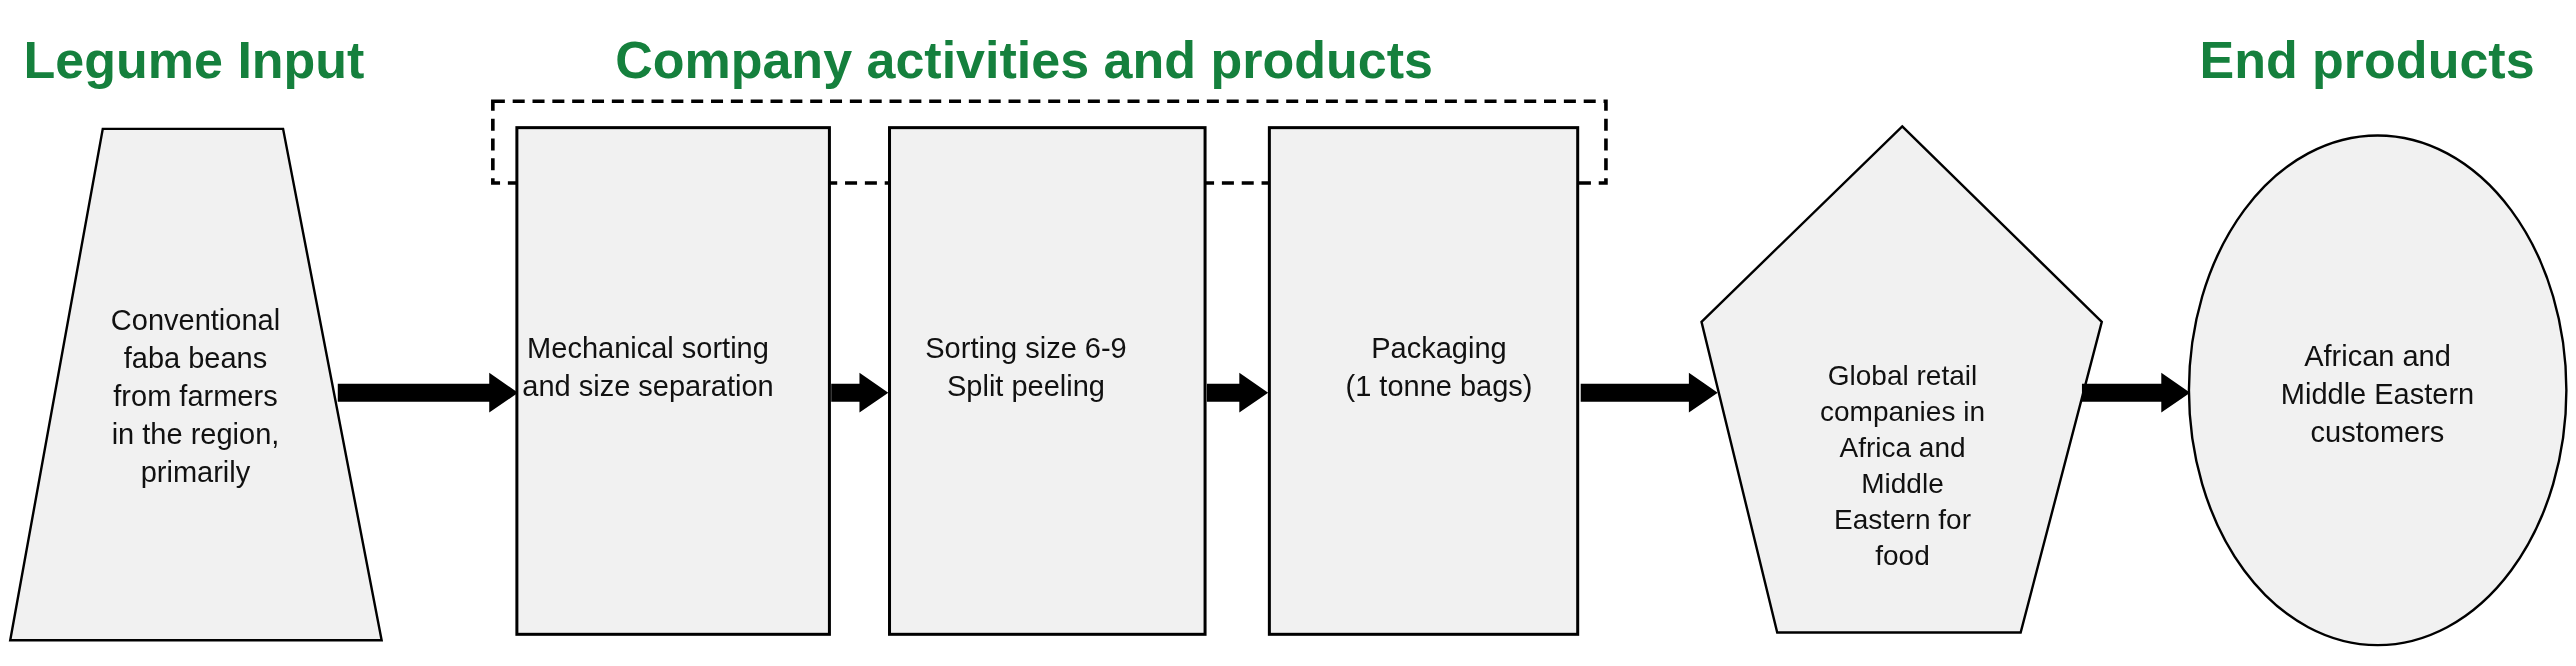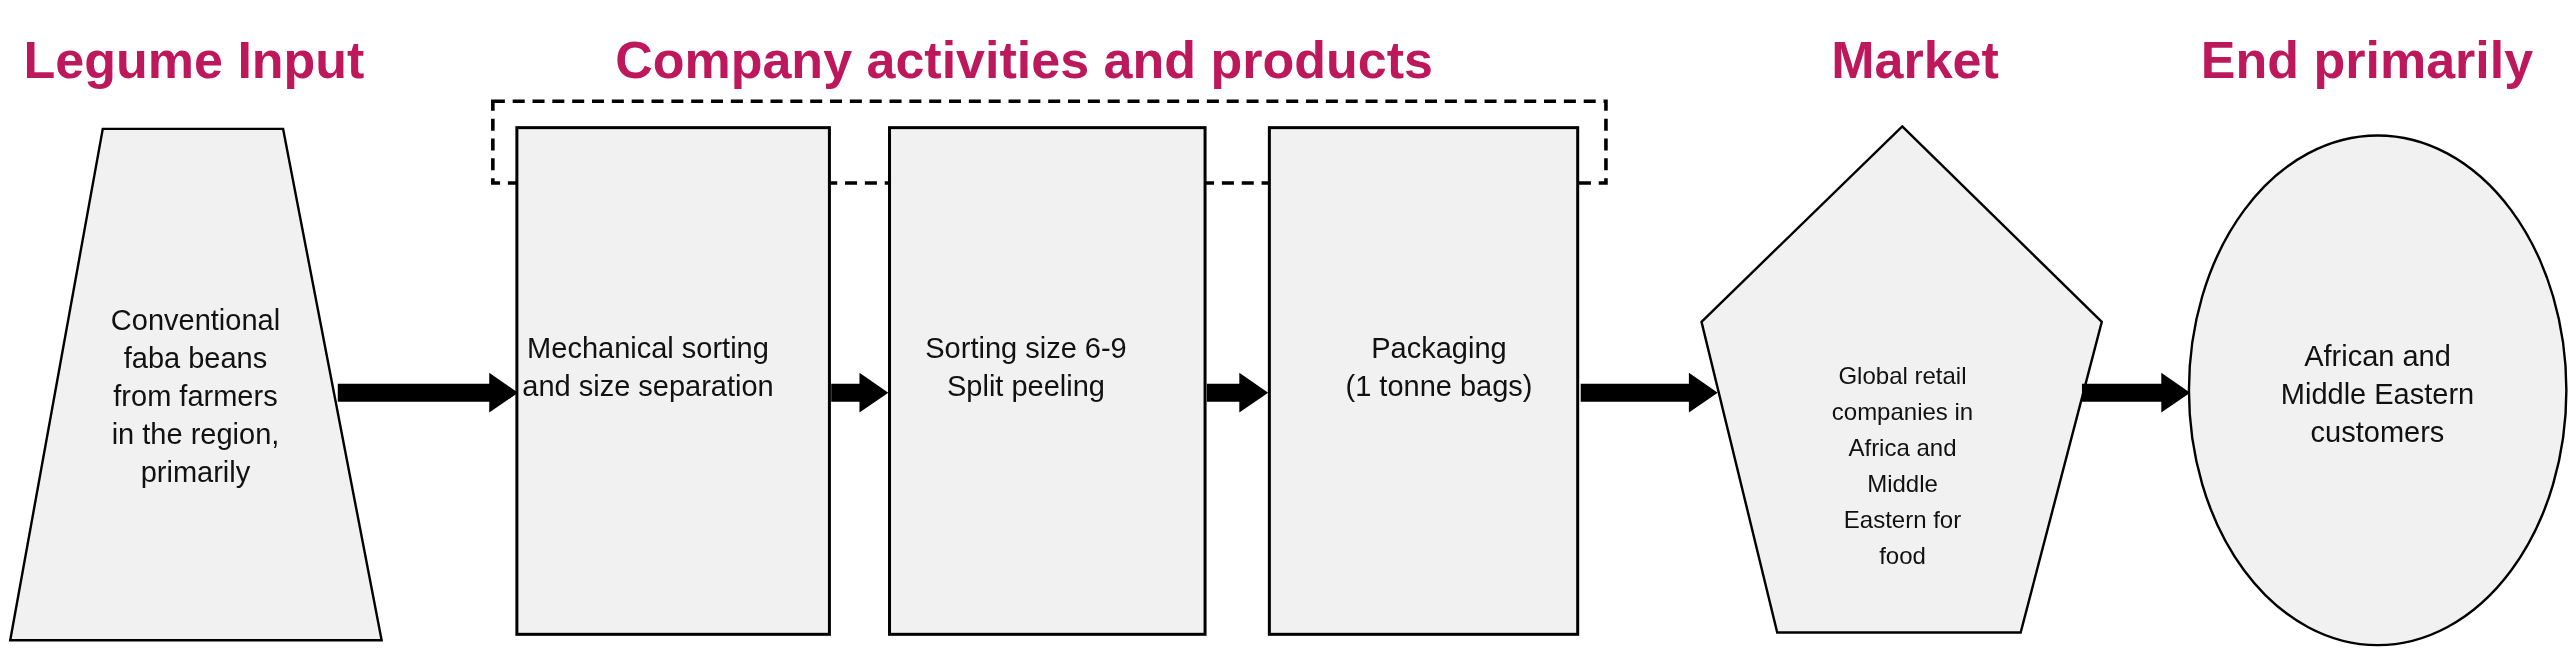--- a/index.html
+++ b/index.html
@@ -22,36 +22,36 @@
     width: 100%;
     height: 100%;
   }
   .col-header {
     position: absolute;
     top: 34px;
     transform: translateX(-50%);
     white-space: nowrap;
     font-size: 52px;
     font-weight: bold;
-    color: #be185d;
+    color: #15803d;
     line-height: 1.0;
   }
   .node-label {
     position: absolute;
     display: flex;
     align-items: center;
     justify-content: center;
     text-align: center;
     white-space: pre-line;
     color: #111111;
     font-size: 29px;
     line-height: 38px;
   }
   .node-label.pentagon {
-    font-size: 24px;
+    font-size: 28px;
     line-height: 36px;
   }
 </style>
 </head>
 <body>
 
 <div class="canvas">
 
   <svg class="diagram-svg" viewBox="0 0 4286 1109">
 
@@ -69,22 +69,21 @@
 
     <polygon points="562,638 814,638 814,620 862,653 814,686 814,668 562,668" fill="#000000"></polygon>
     <polygon points="1383,638 1430,638 1430,620 1478,653 1430,686 1430,668 1383,668" fill="#000000"></polygon>
     <polygon points="2008,638 2062,638 2062,620 2110,653 2062,686 2062,668 2008,668" fill="#000000"></polygon>
     <polygon points="2630,638 2810,638 2810,620 2858,653 2810,686 2810,668 2630,668" fill="#000000"></polygon>
     <polygon points="3464,638 3596,638 3596,620 3644,653 3596,686 3596,668 3464,668" fill="#000000"></polygon>
   </svg>
 
   <div class="col-header" style="left:194px">Legume Input</div>
   <div class="col-header" style="left:1024px">Company activities and products</div>
-  <div class="col-header" style="left:1915px">Market</div>
-  <div class="col-header" style="left:2367px">End primarily</div>
+  <div class="col-header" style="left:2367px">End products</div>
 
   <div class="node-label" style="left:42px;   top:239px; width:307px; height:313px">Conventional
 faba beans
 from farmers
 in the region,
 primarily</div>
   <div class="node-label" style="left:517px;  top:138px; width:262px; height:457px">Mechanical sorting
 and size separation</div>
   <div class="node-label" style="left:868px; top:138px; width:316px; height:457px">Sorting size 6-9
 Split peeling</div>

